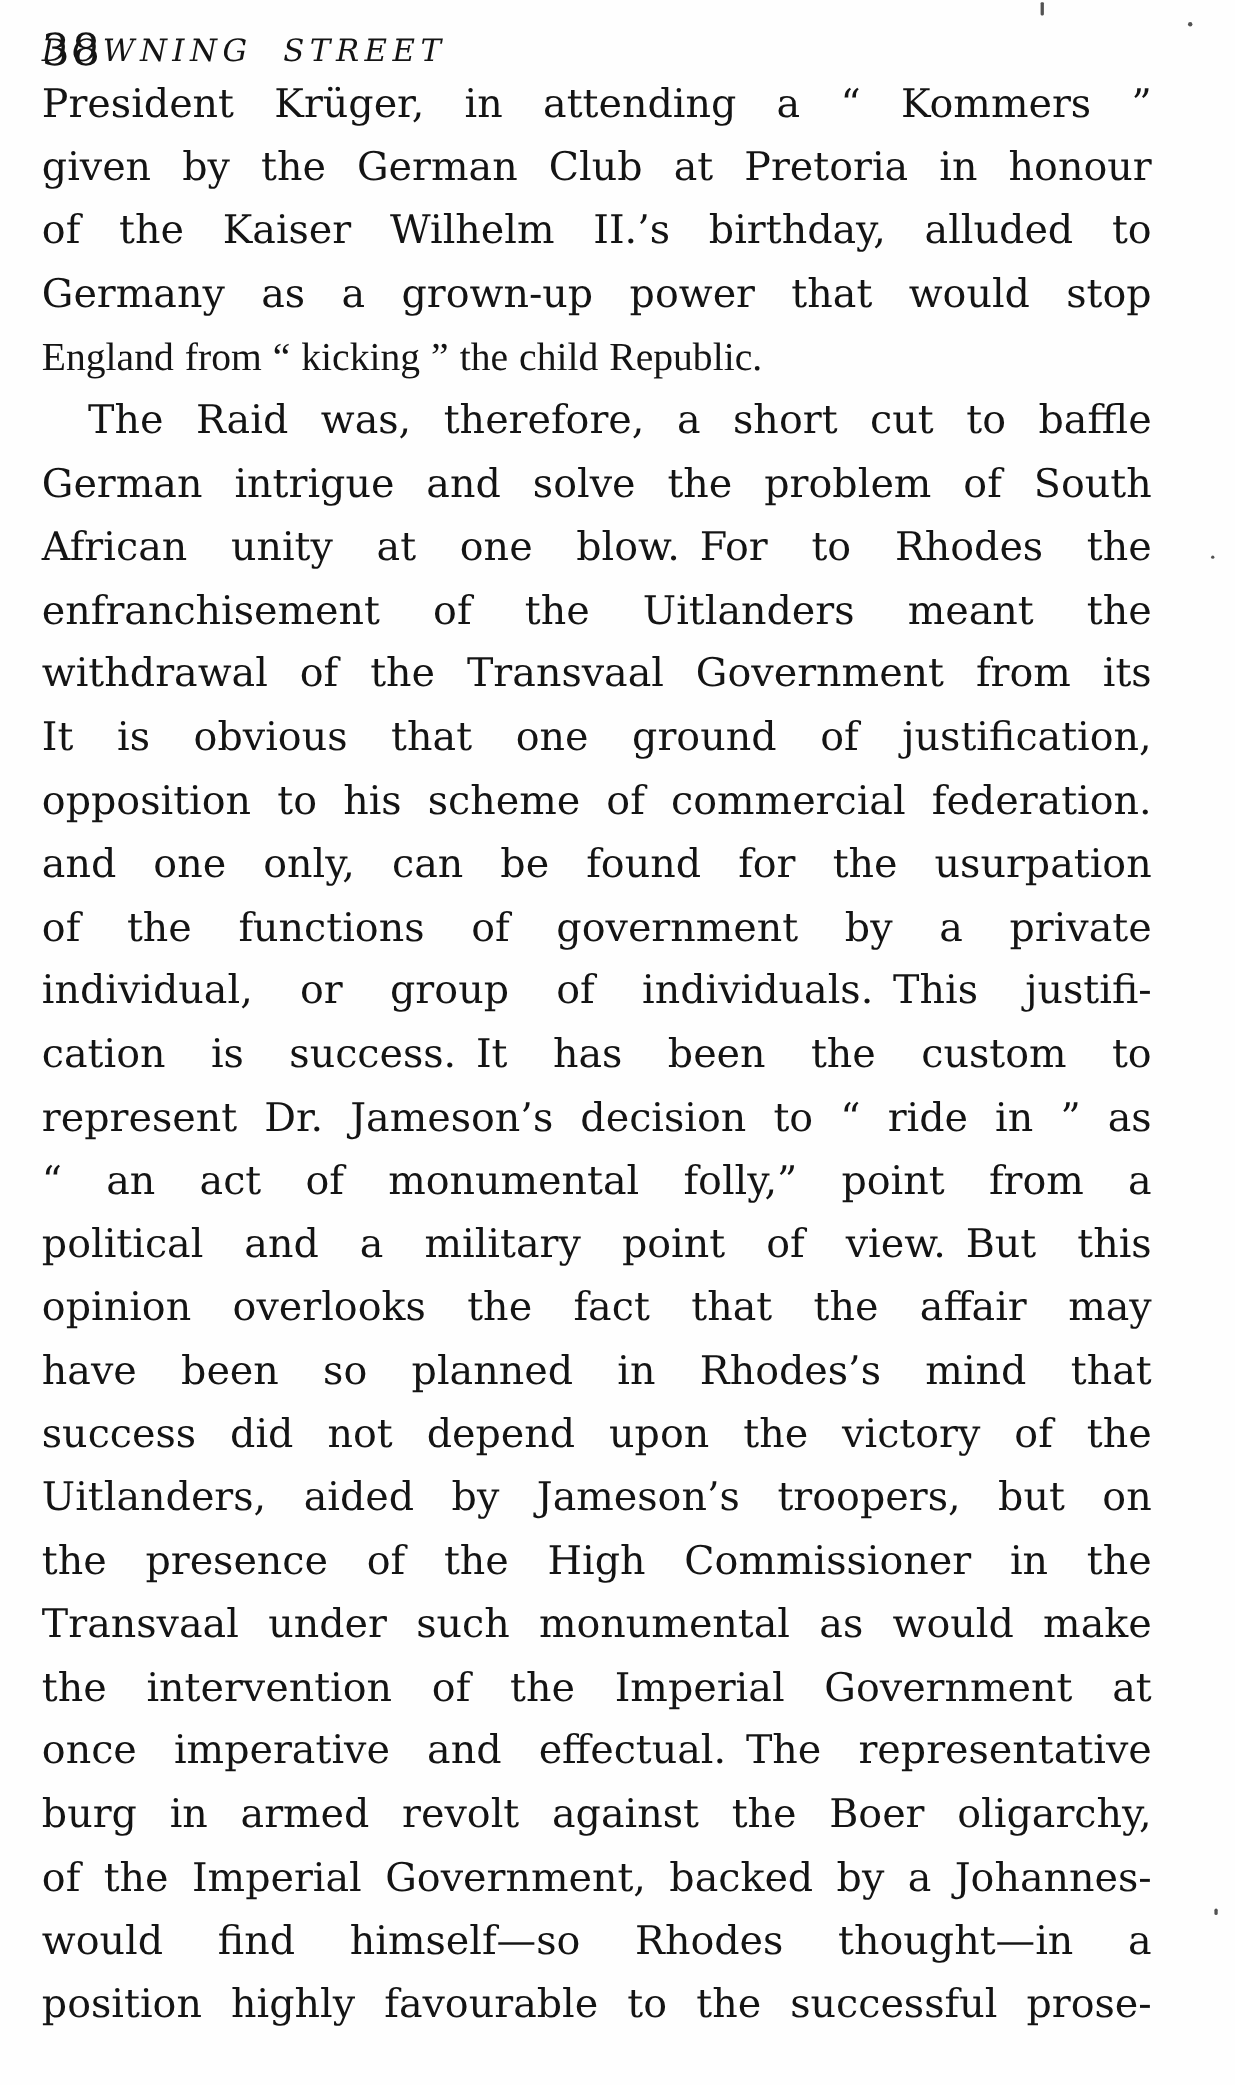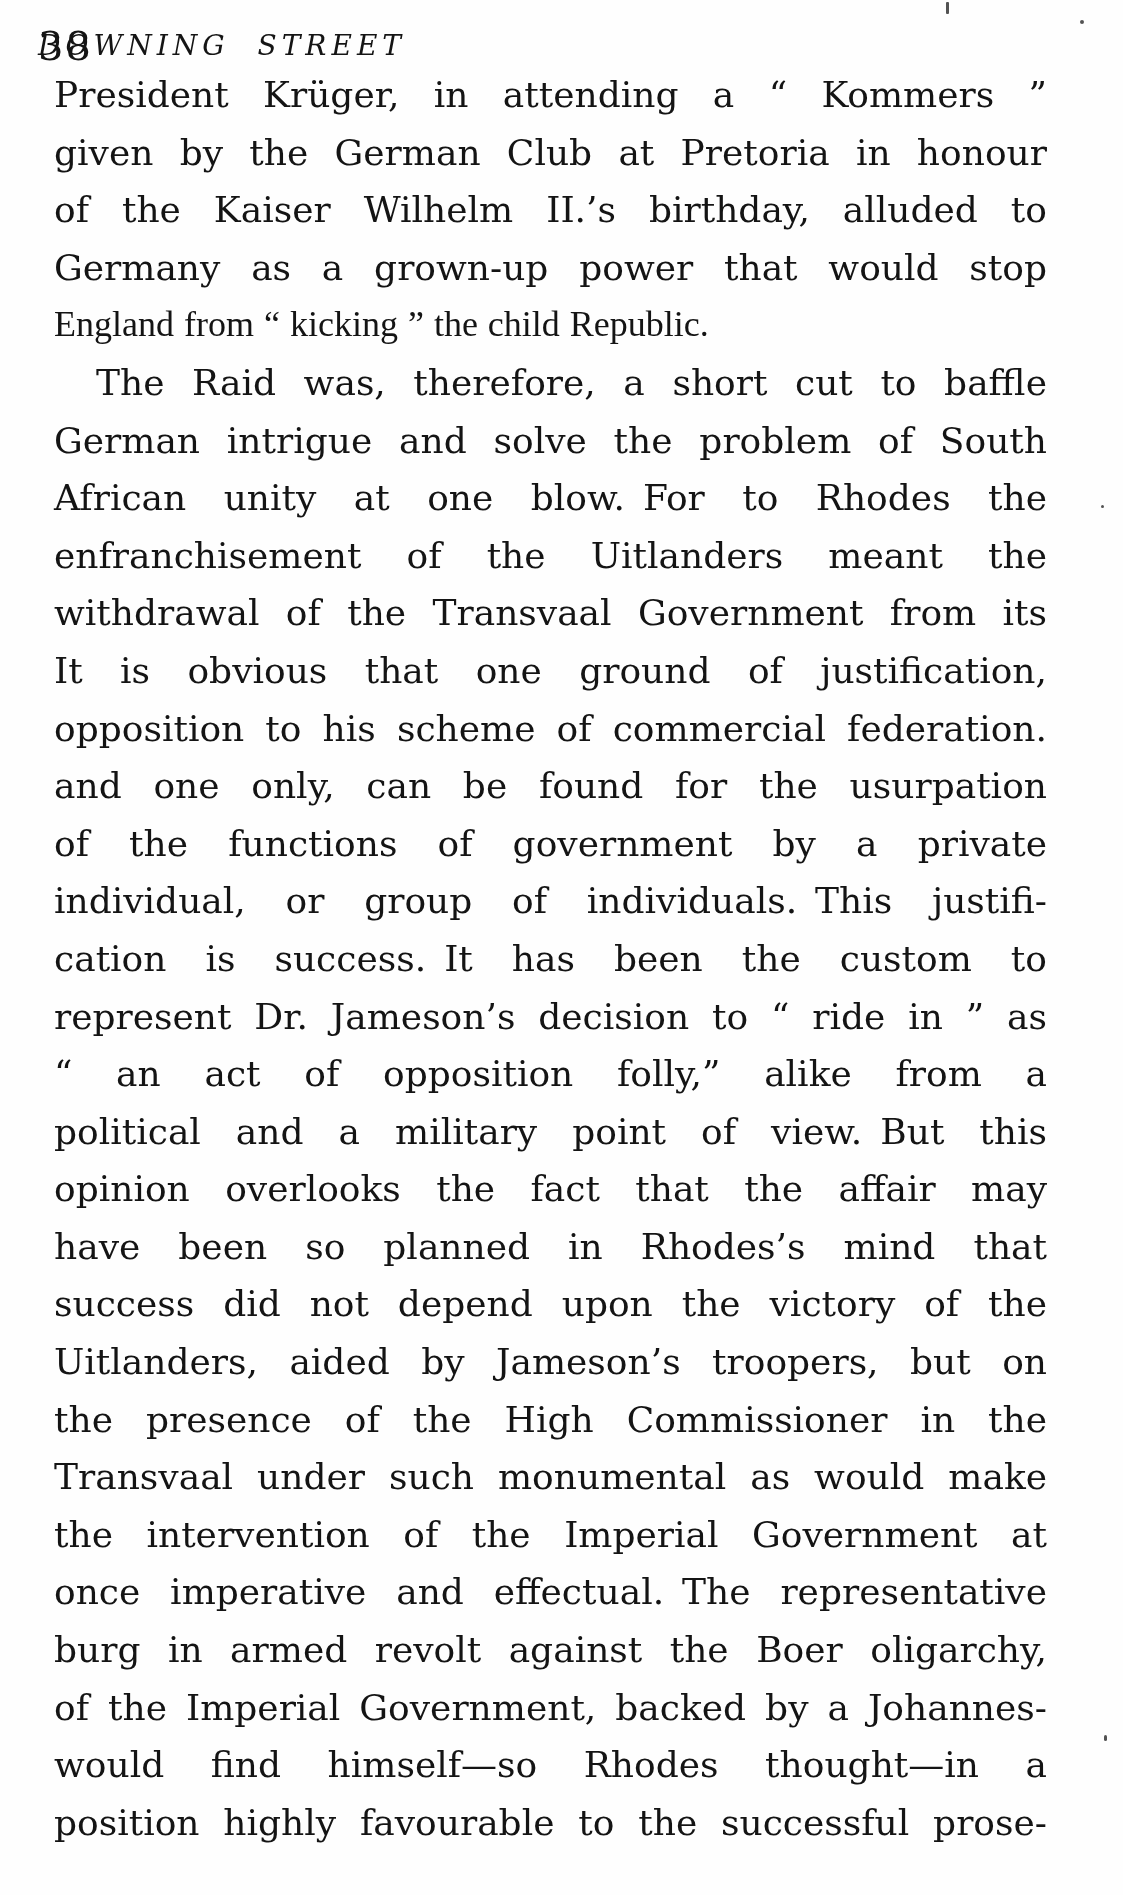--- a/index.html
+++ b/index.html
@@ -37,21 +37,20 @@
     position: absolute;
     left: 38px; top: 66px; width: 1009px;
     font-size: 36px;
     line-height: 57.6px;
     word-spacing: 1px;
   }
   .line {
     text-align: justify;
     text-align-last: justify;
     text-justify: inter-word;
-    margin-left: 16px;
   }
   .line.no-fill { text-align-last: left; font-family: Liberation Serif, serif; }
   .line.indent { text-indent: 42px; }
   .speck {
     position: absolute;
     background: #1a1a1a;
     border-radius: 50%;
     opacity: 0.75;
   }
 </style>
@@ -76,21 +75,21 @@
       <div class="line">African unity at one blow. For to Rhodes the</div>
       <div class="line">enfranchisement of the Uitlanders meant the</div>
       <div class="line">withdrawal of the Transvaal Government from its</div>
       <div class="line">It is obvious that one ground of justification,</div>
       <div class="line">opposition to his scheme of commercial federation.</div>
       <div class="line">and one only, can be found for the usurpation</div>
       <div class="line">of the functions of government by a private</div>
       <div class="line">individual, or group of individuals. This justifi-</div>
       <div class="line">cation is success. It has been the custom to</div>
       <div class="line">represent Dr. Jameson’s decision to “ ride in ” as</div>
-      <div class="line">“ an act of opposition folly,” alike from a</div>
+      <div class="line">“ an act of monumental folly,” point from a</div>
       <div class="line">political and a military point of view. But this</div>
       <div class="line">opinion overlooks the fact that the affair may</div>
       <div class="line">have been so planned in Rhodes’s mind that</div>
       <div class="line">success did not depend upon the victory of the</div>
       <div class="line">Uitlanders, aided by Jameson’s troopers, but on</div>
       <div class="line">the presence of the High Commissioner in the</div>
       <div class="line">Transvaal under such monumental as would make</div>
       <div class="line">the intervention of the Imperial Government at</div>
       <div class="line">once imperative and effectual. The representative</div>
       <div class="line">burg in armed revolt against the Boer oligarchy,</div>

